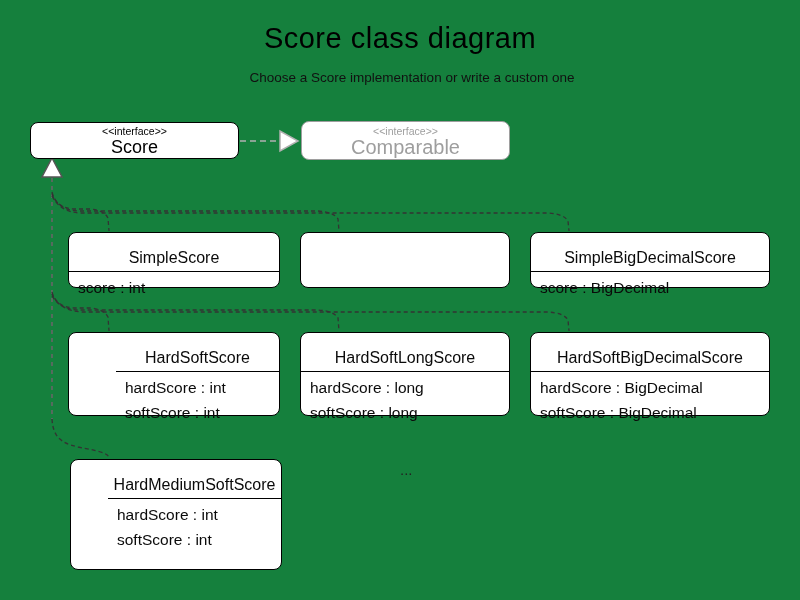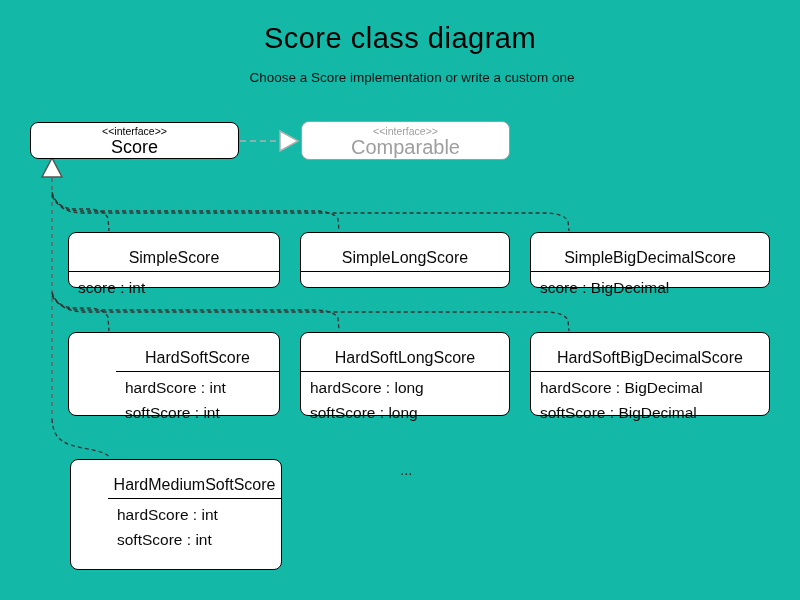--- a/index.html
+++ b/index.html
@@ -1,17 +1,17 @@
 <!DOCTYPE html>
 <html><head>
 <meta charset="utf-8">
 <style>
   html, body { margin:0; padding:0; background:#ffffff; }
   body { font-family:"Liberation Sans", sans-serif; }
-  .canvas { position:relative; width:800px; height:600px; background:#14b8a6; overflow:hidden; }
+  .canvas { position:relative; width:800px; height:600px; background:#15803d; overflow:hidden; }
 
   .title { position:absolute; top:22px; left:0; width:800px; text-align:center;
            font-size:29px; color:#000; letter-spacing:0.5px; }
   .subtitle { position:absolute; top:70px; left:0; width:800px; text-align:center;
               font-size:13.5px; color:#111;margin-left:12px; }
 
   .connectors { position:absolute; left:0; top:0; width:800px; height:600px; }
 
   .ubox { position:absolute; box-sizing:border-box; background:#fff;
           border:1.4px solid #000; border-radius:8px; }
@@ -83,21 +83,20 @@
   </div>
 
   <div class="ubox c0">
     <div class="cls-header">SimpleScore</div>
     <div class="cls-attrs">
       <div>score : int</div>
     </div>
   </div>
 
   <div class="ubox c1">
-    <div class="cls-header">SimpleLongScore</div>
   </div>
 
   <div class="ubox c2">
     <div class="cls-header">SimpleBigDecimalScore</div>
     <div class="cls-attrs">
       <div>score : BigDecimal</div>
     </div>
   </div>
 
   <div class="ubox c3">

